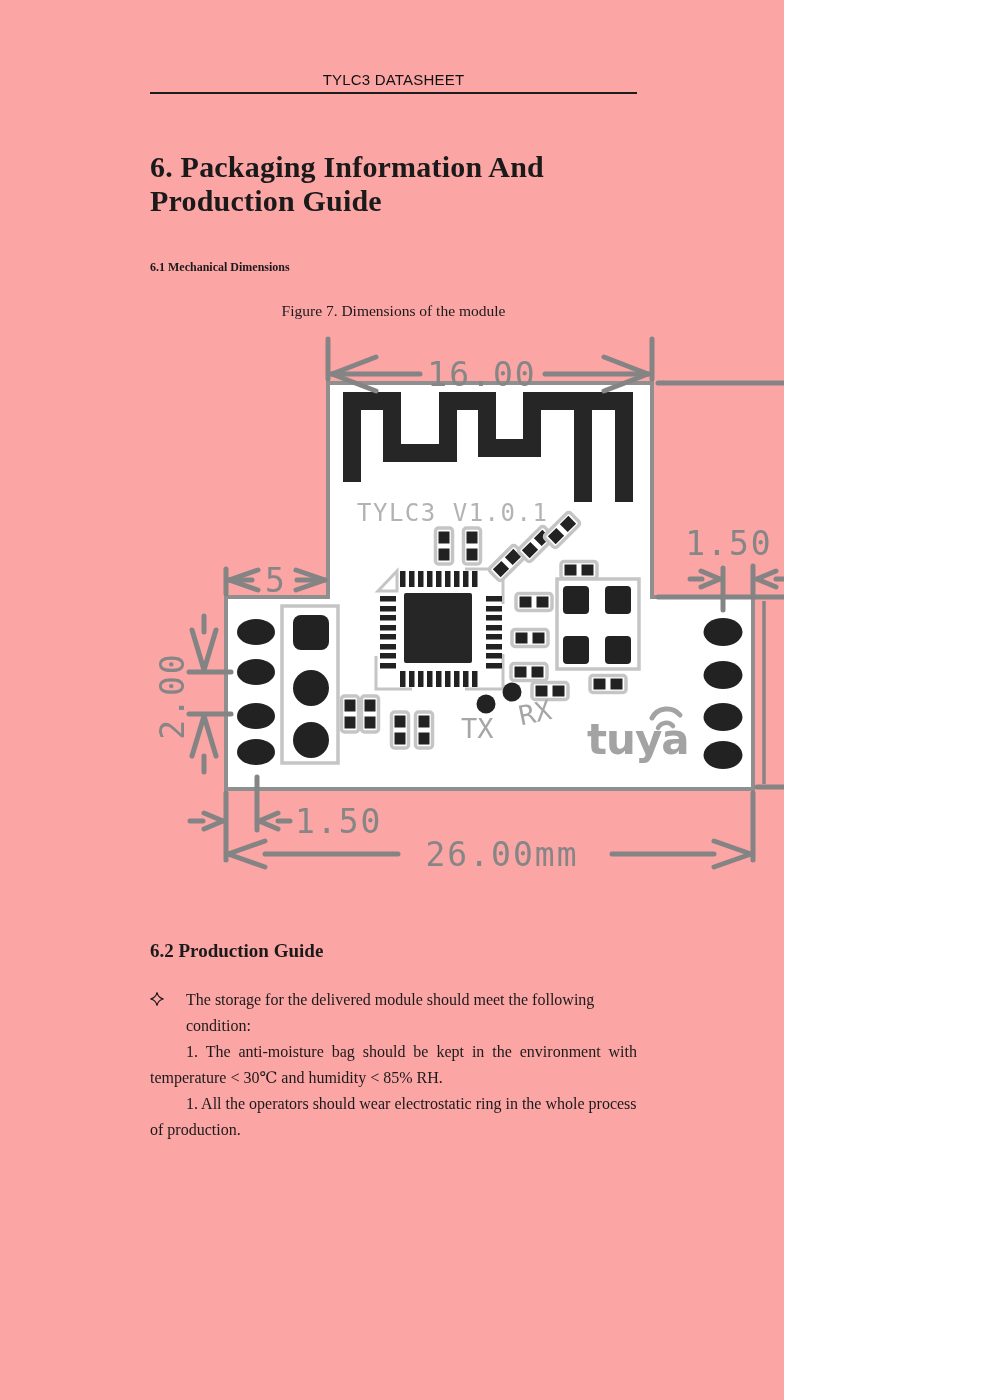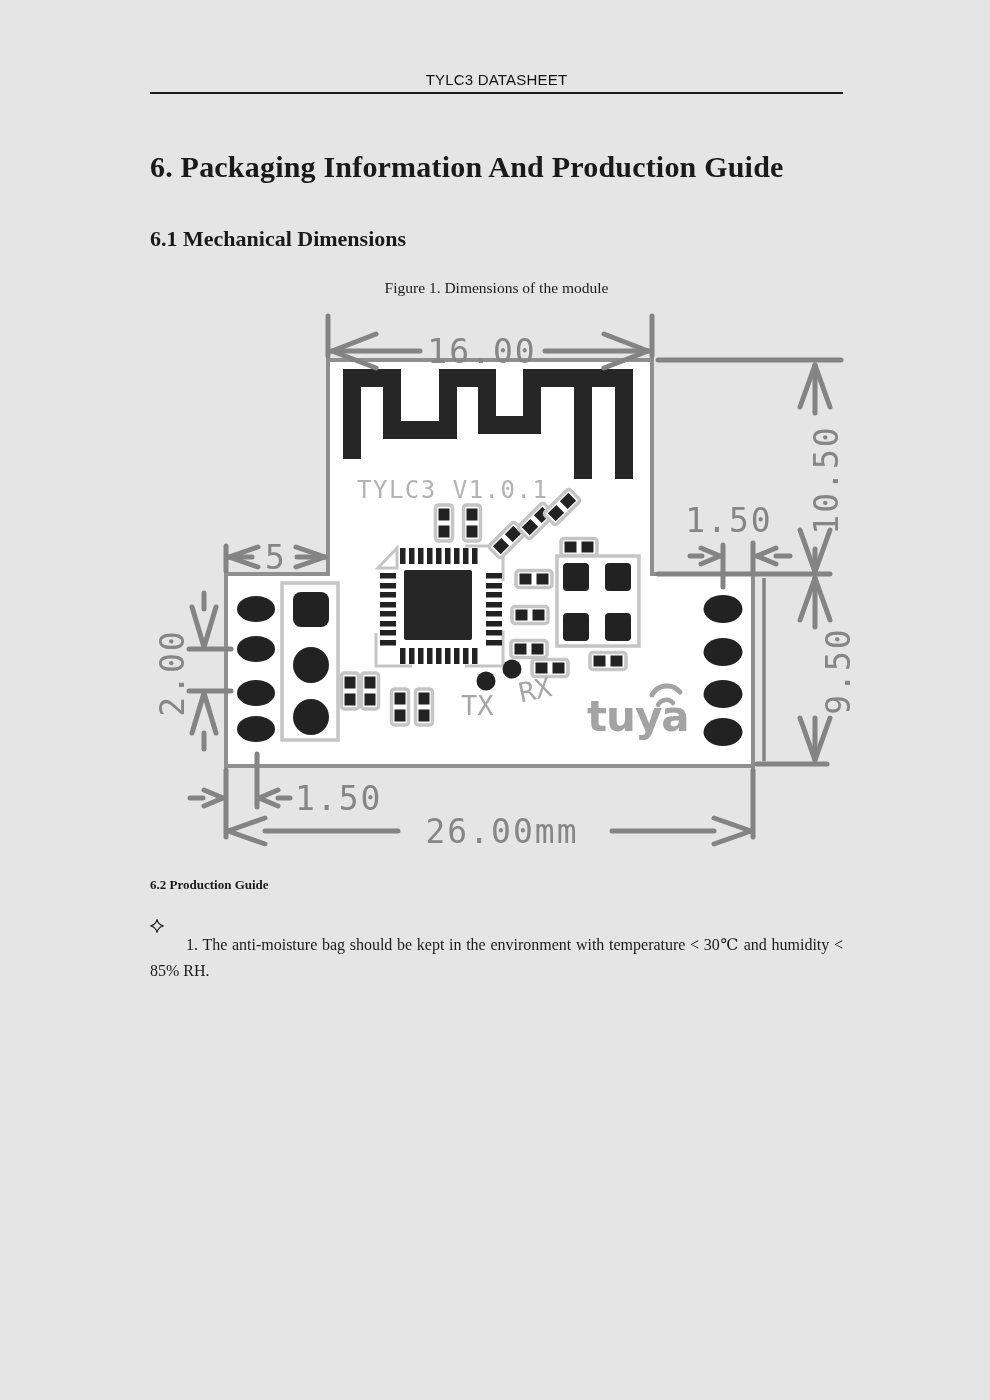--- a/index.html
+++ b/index.html
@@ -1,32 +1,32 @@
 <!DOCTYPE html>
 <html><head>
 <meta charset="utf-8">
 <style>
   * { margin:0; padding:0; box-sizing:border-box; }
   html,body { background:#ffffff; }
   .page {
-    position:relative; width:990px; height:1400px; background:#e5e5e5;
+    position:relative; width:784px; height:1400px; background:#fca5a5;
     font-family:"Liberation Serif","DejaVu Serif",serif; color:#1a1a1a;
     overflow:hidden;
   }
   .content { padding:0 147px 0 150px; }
   .doc-header { padding-top:71px; text-align:center;
     font-family:"Liberation Sans","DejaVu Sans",sans-serif;
     font-size:15px; color:#111; letter-spacing:.2px; }
   .hdr-rule { margin-top:4px; border-top:2px solid #1c1c1c; }
   h1.sec { margin-top:56px; font-size:30px; font-weight:bold; letter-spacing:.2px; }
-  h2.sec { margin-top:42px; font-size:22px; font-weight:bold; }
+  h2.sec { margin-top:42px; font-size:12px; font-weight:bold; }
   .caption { margin-top:27px; text-align:center; font-size:15.5px; }
   .figure { margin-top:2px; }
   .figure svg { display:block; }
-  h2.sec2 { margin-top:16px; font-size:13px; font-weight:bold; }
+  h2.sec2 { margin-top:56px; font-size:19px; font-weight:bold; }
   .guide { margin-top:25px; font-size:16px; line-height:26px; }
   .g-line { display:flex; align-items:baseline; }
   .g-bullet { flex:0 0 36px; display:inline-flex; align-items:center; }
   .g-bullet svg { display:block; position:relative; top:1px; }
   .g-step { text-indent:36px; }
   .g-just { text-align:justify; }
   
   .dim  { stroke:#848484; stroke-width:5; fill:none; stroke-linecap:round; stroke-linejoin:round; }
   .dim-thin { stroke:#848484; stroke-width:3.5; fill:none; }
   .dimtxt { font-family:"DejaVu Sans Mono","Liberation Mono",monospace;
@@ -45,21 +45,21 @@
 
 <div class="page">
   <div class="content">
 
     <div class="doc-header">TYLC3 DATASHEET</div>
     <div class="hdr-rule"></div>
 
     <h1 class="sec">6. Packaging Information And Production Guide</h1>
     <h2 class="sec">6.1 Mechanical Dimensions</h2>
 
-    <p class="caption">Figure 1. Dimensions of the module</p>
+    <p class="caption">Figure 7. Dimensions of the module</p>
 
     <div class="figure">
       <svg width="712" height="562" viewBox="150 278 712 562" xmlns="http://www.w3.org/2000/svg">
         <defs>
           <g id="chip2v">
             <rect x="-8.5" y="-18" width="17" height="36" rx="3" class="co"></rect>
             <rect x="-5.5" y="-14.5" width="11" height="12" class="blk"></rect>
             <rect x="-5.5" y="2.5" width="11" height="12" class="blk"></rect>
           </g>
           <rect id="pinV" width="5.5" height="16" fill="#222"></rect>
@@ -271,18 +271,20 @@
 
     <h2 class="sec2">6.2 Production Guide</h2>
 
     <div class="guide">
       <p class="g-line">
         <span class="g-bullet">
           <svg width="14" height="14" viewBox="0 0 16 16">
               <path d="M8 0.5 C8.8 4.6 11.4 7.2 15.5 8 C11.4 8.8 8.8 11.4 8 15.5 C7.2 11.4 4.6 8.8 0.5 8 C4.6 7.2 7.2 4.6 8 0.5 Z" fill="none" stroke="#1a1a1a" stroke-width="1.3"></path>
             </svg>
         </span>
+        <span>The storage for the delivered module should meet the following condition:</span>
       </p>
       <p class="g-step g-just">1. The anti-moisture bag should be kept in the environment with temperature &lt; 30℃ and humidity &lt; 85% RH.</p>
+      <p class="g-step">1. All the operators should wear electrostatic ring in the whole process of production.</p>
     </div>
 
   </div>
 </div>
 
 </body></html>

